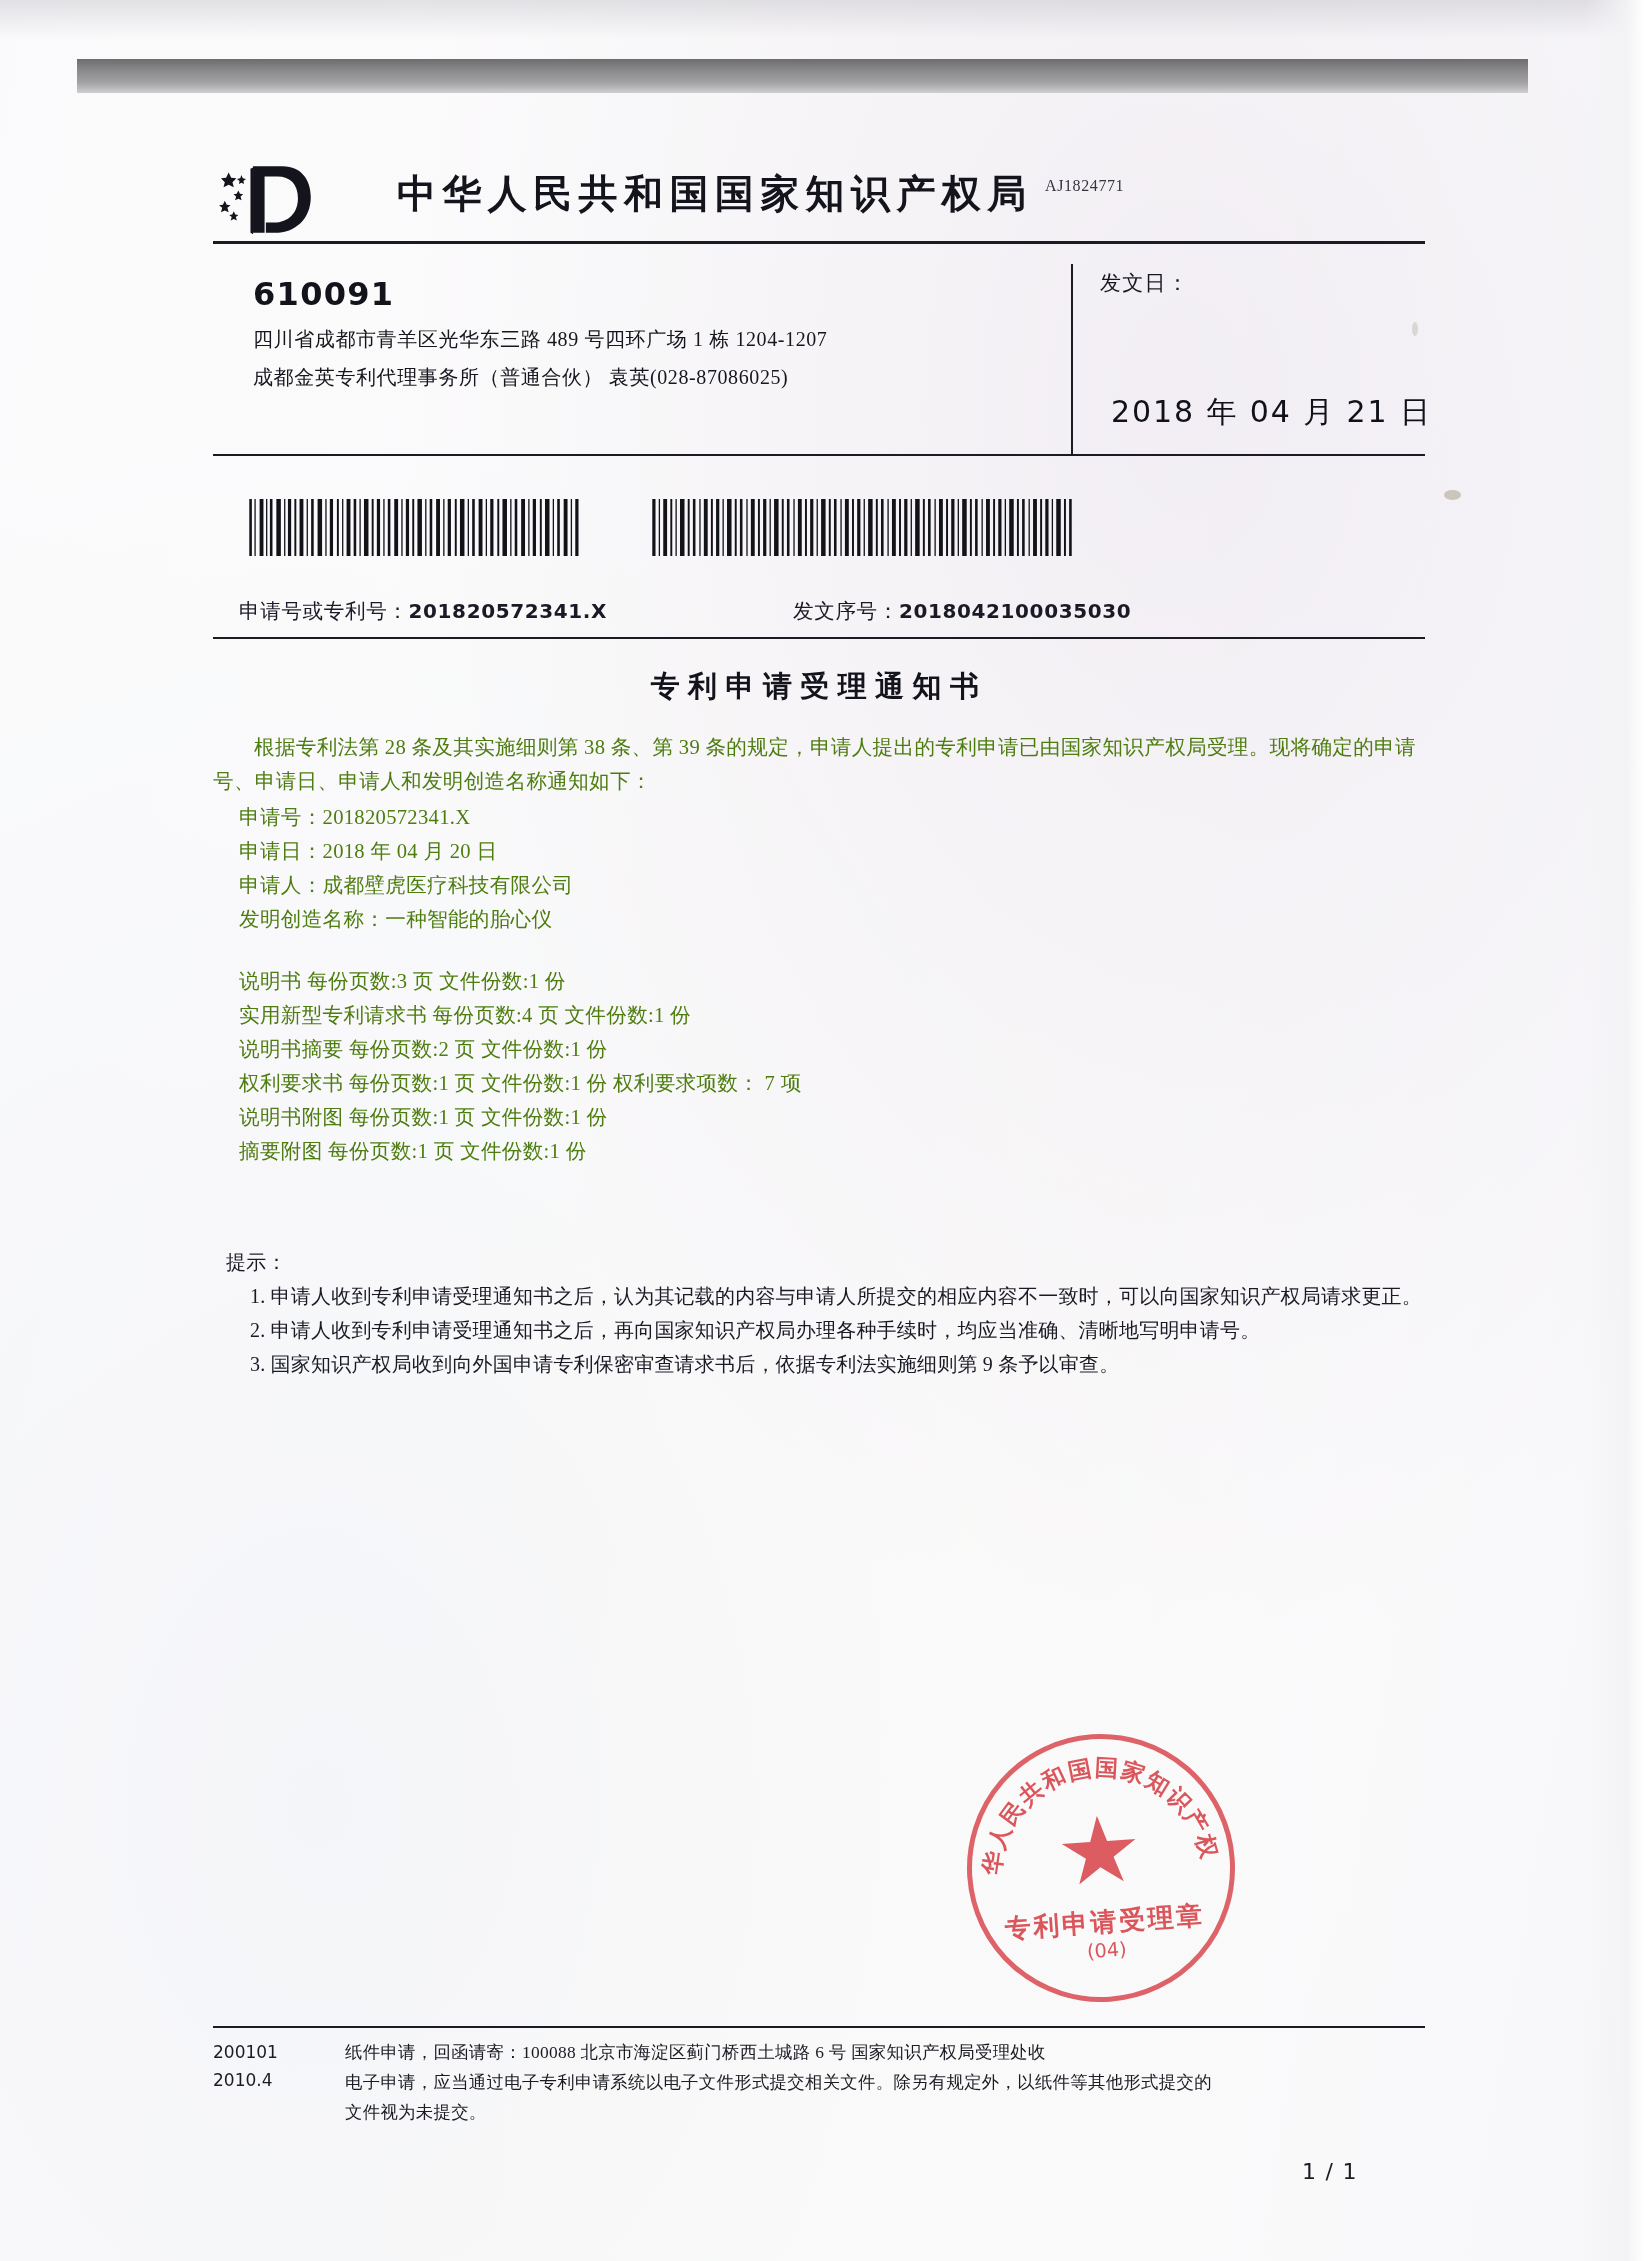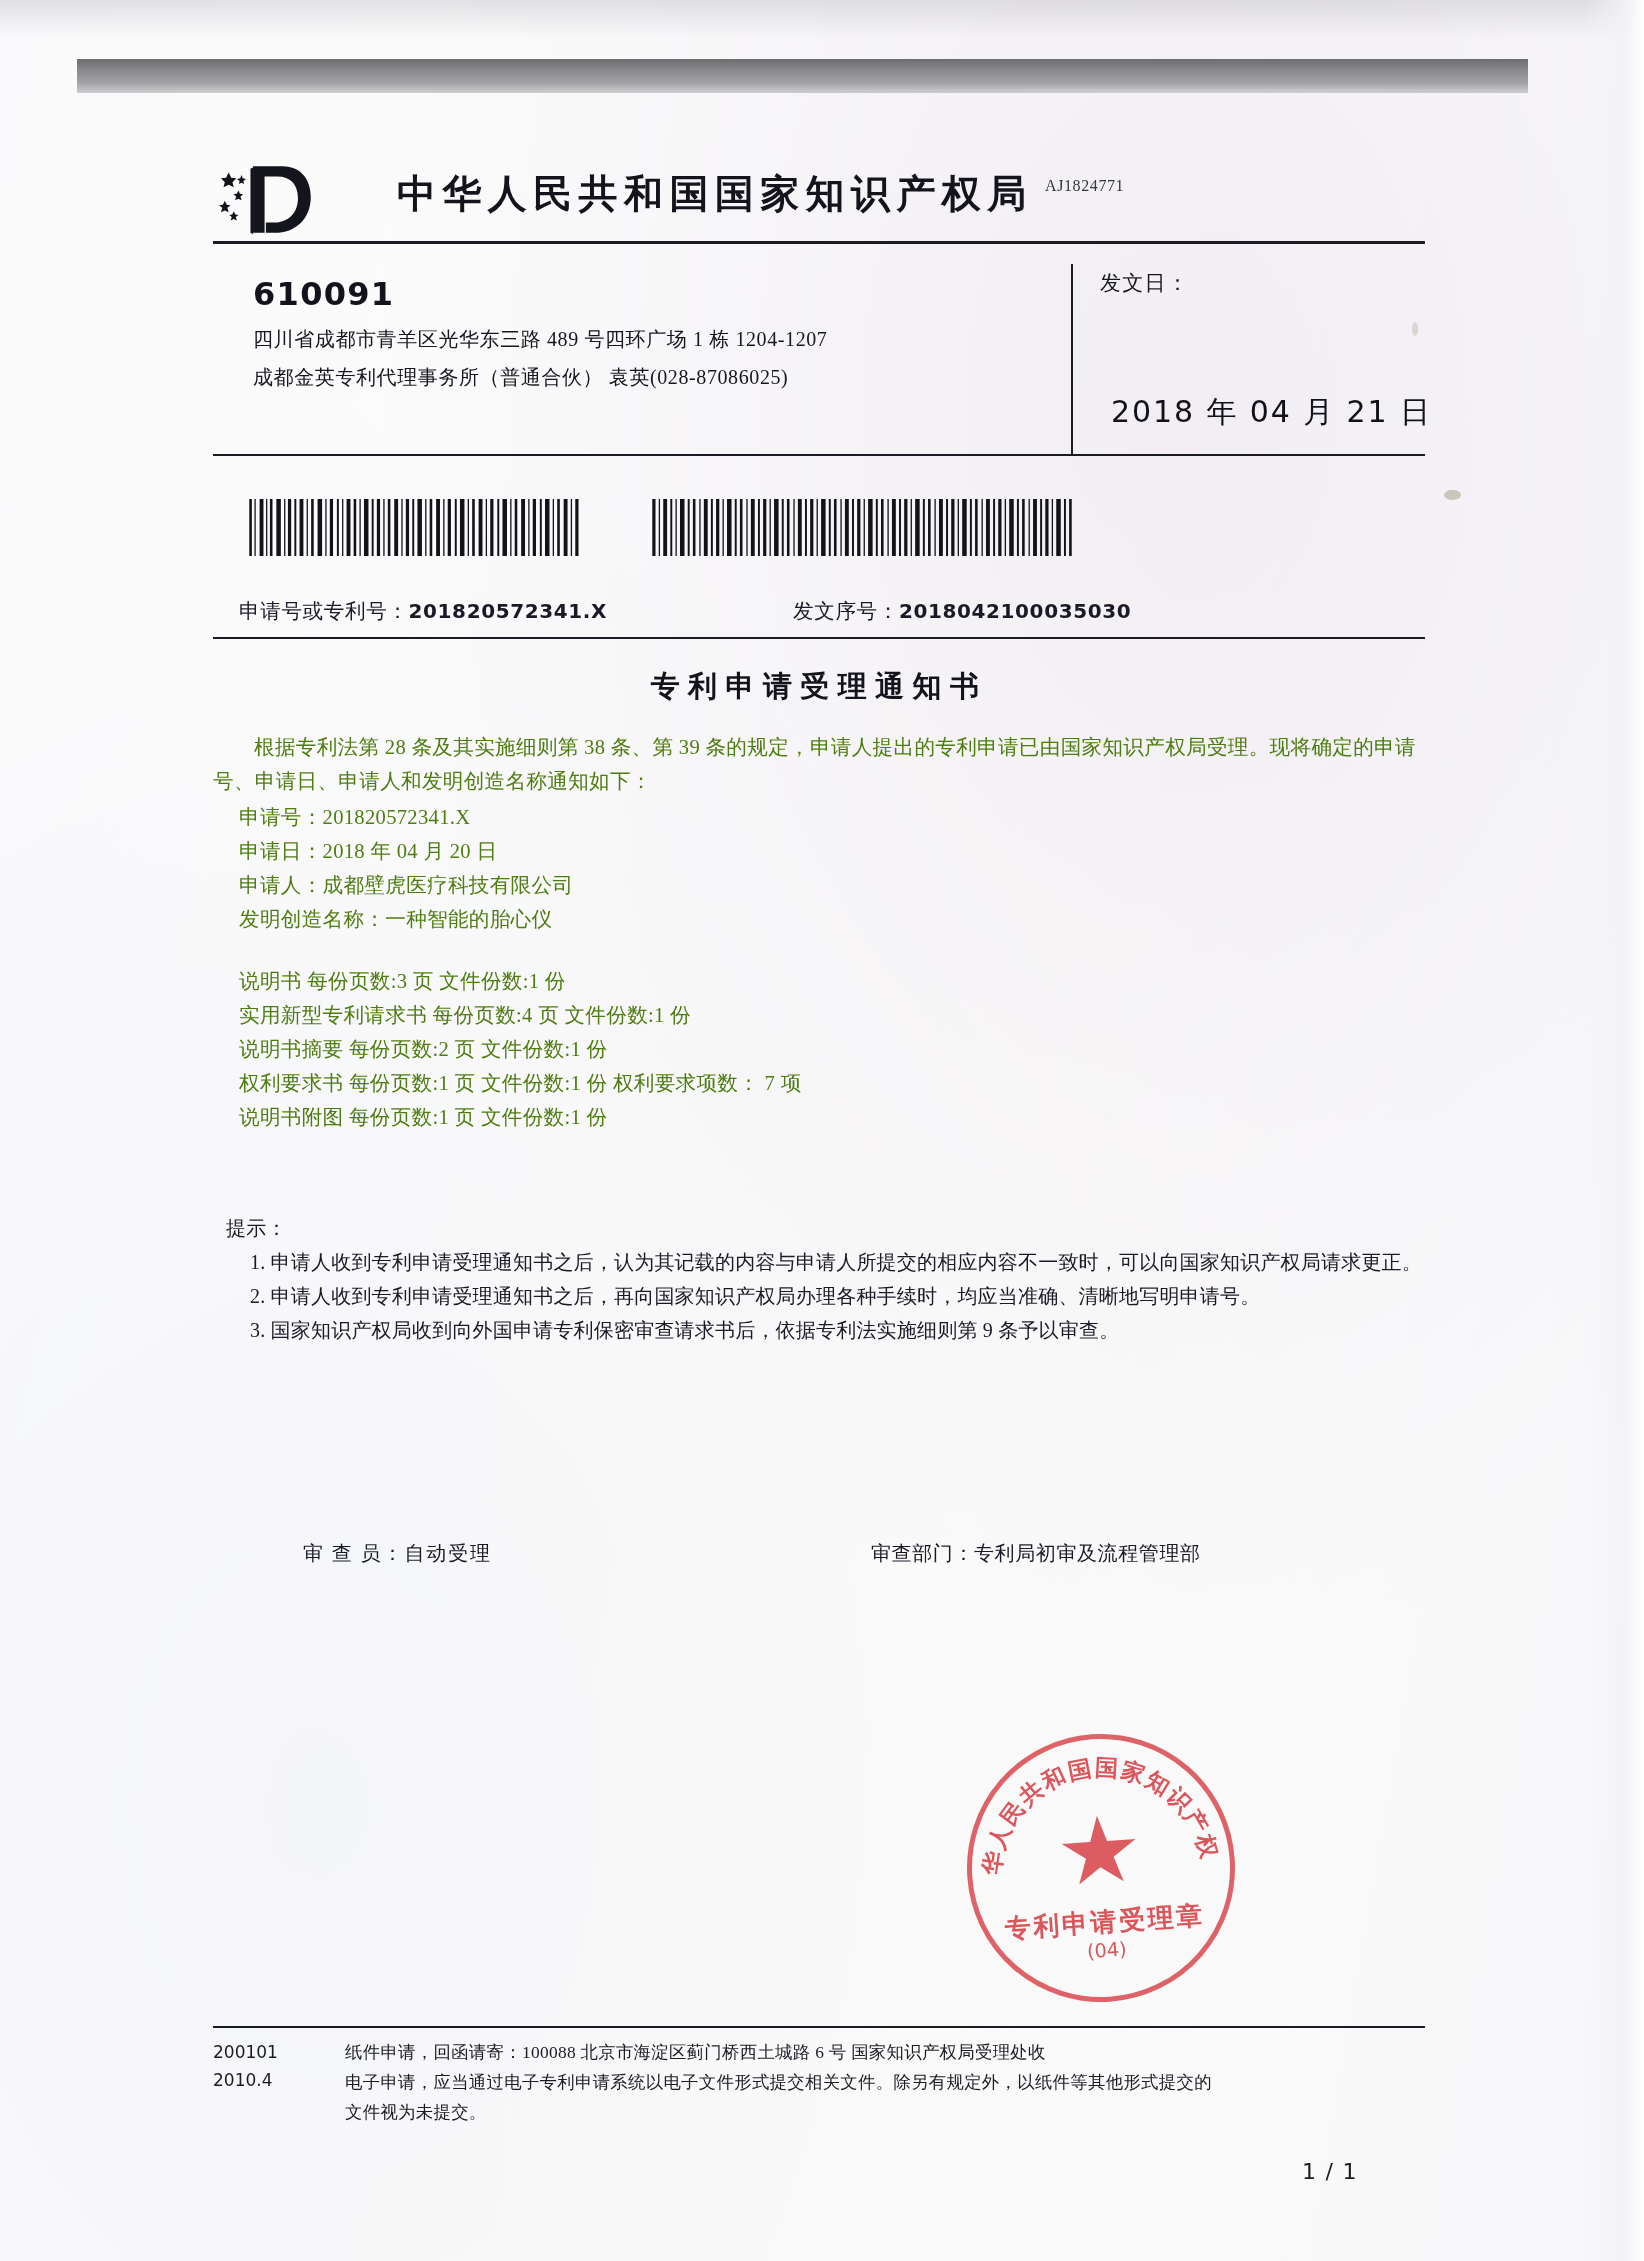--- a/index.html
+++ b/index.html
@@ -558,38 +558,31 @@
       </div>
 
       <div class="gap"></div>
 
       <div class="docs-list">
         <div>说明书 每份页数:3 页  文件份数:1 份</div>
         <div>实用新型专利请求书 每份页数:4 页  文件份数:1 份</div>
         <div>说明书摘要 每份页数:2 页  文件份数:1 份</div>
         <div>权利要求书 每份页数:1 页  文件份数:1 份  权利要求项数：  7 项</div>
         <div>说明书附图 每份页数:1 页  文件份数:1 份</div>
+        <div>摘要附图 每份页数:1 页  文件份数:1 份</div>
       </div>
     </div>
 
     <div class="tips">
       <div class="tips-head">提示：</div>
       <div class="tip">1. 申请人收到专利申请受理通知书之后，认为其记载的内容与申请人所提交的相应内容不一致时，可以向国家知识产权局请求更正。</div>
       <div class="tip">2. 申请人收到专利申请受理通知书之后，再向国家知识产权局办理各种手续时，均应当准确、清晰地写明申请号。</div>
       <div class="tip">3. 国家知识产权局收到向外国申请专利保密审查请求书后，依据专利法实施细则第 9 条予以审查。</div>
     </div>
 
-    <div class="sig-row">
-      <div class="examiner">
-        <span>审 查 员：</span><span>自动受理</span>
-      </div>
-      <div class="dept">
-        <span>审查部门：</span><span>专利局初审及流程管理部</span>
-      </div>
-    </div>
   </div>
 
   <div class="seal">
     <svg class="seal-arc" viewBox="0 0 400 400" aria-hidden="true">
       <defs>
         <path id="arcPath" d="M 42 215 A 158 158 0 0 1 358 215" fill="none"></path>
       </defs>
       <text>
         <textPath href="#arcPath" startOffset="50%" text-anchor="middle">中华人民共和国国家知识产权局</textPath>
       </text>

